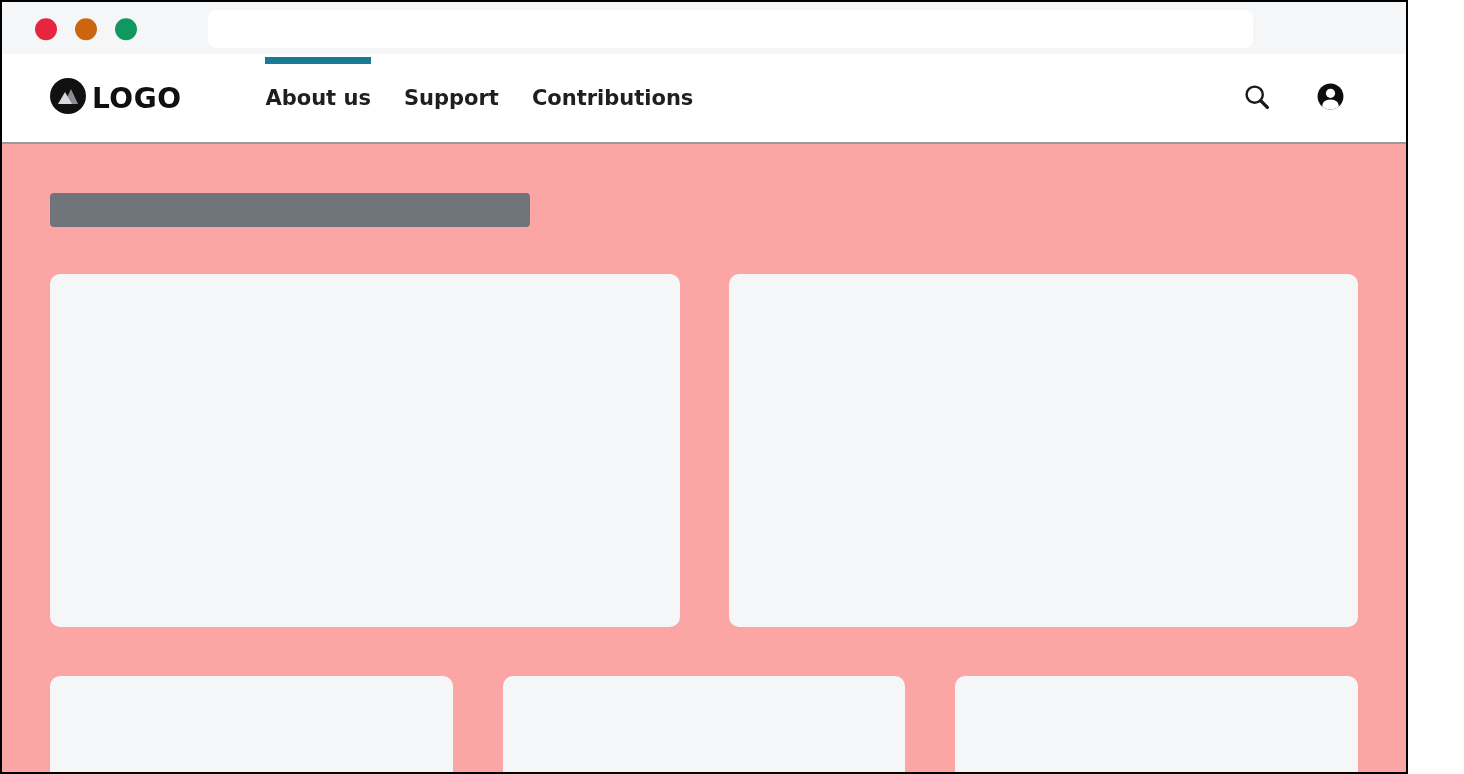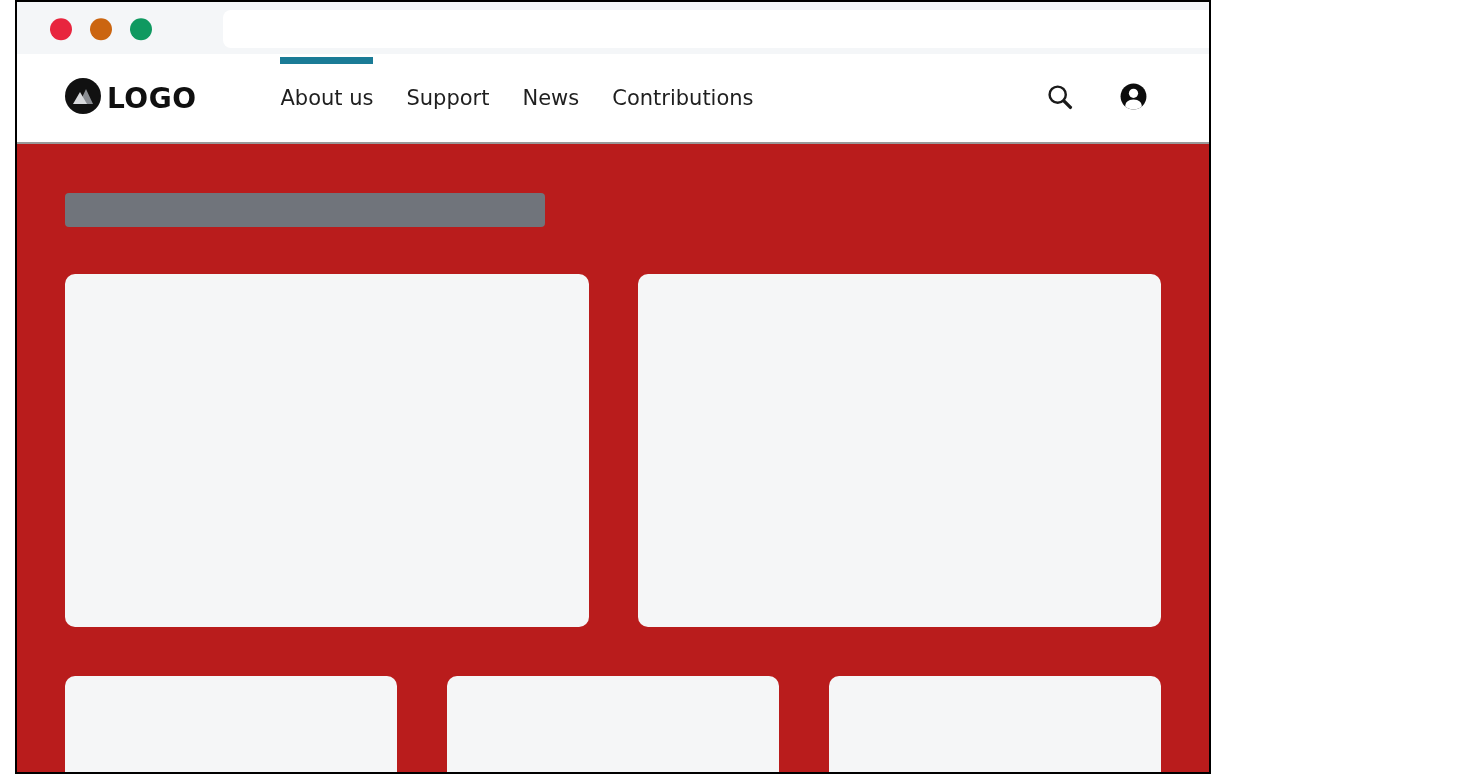--- a/index.html
+++ b/index.html
@@ -1,25 +1,24 @@
 <!DOCTYPE html>
 <html><head>
 <meta charset="utf-8">
 <style>
   * { margin: 0; padding: 0; box-sizing: border-box; }
   html, body { width: 1464px; height: 774px; overflow: hidden; }
   body { font-family: "DejaVu Sans", "Liberation Sans", sans-serif; background: #fff; }
 
   .window {
-    width: 1196px; height: 774px;
+    width: 1408px; height: 774px;
     border: 2px solid #000;
-    background: #b91c1c;
+    background: #fca5a5;
     overflow: hidden;
     position: relative;
-    margin-left: 15px;
   }
 
   
   .chrome {
     height: 52px;
     background: #f4f6f8;
     position: relative;
   }
   .lights {
     position: absolute; left: 33px; top: 50%;
@@ -55,21 +54,21 @@
     font-size: 28px; font-weight: 800; color: #101010; letter-spacing: 0.5px;
   }
   .main-nav { margin-left: 84px; height: 100%; }
   .main-nav ul {
     list-style: none; display: flex; gap: 33px; height: 100%;
   }
   .nav-item {
     position: relative;
     display: flex; align-items: center;
     height: 100%;
-    font-size: 21px; font-weight: 400; color: #1f1f1f;
+    font-size: 21px; font-weight: 700; color: #1f1f1f;
     cursor: pointer; white-space: nowrap;
   }
   .nav-item.active::before {
     content: "";
     position: absolute; left: 0; right: 0; top: 3px; height: 7px;
     background: #1a7b96;
   }
   .header-actions {
     margin-left: auto; margin-right: 62px;
     display: flex; align-items: center; gap: 46px;
@@ -119,21 +118,20 @@
           <polygon points="8,26 15,14 22,26" fill="#d8dadd"></polygon>
         </svg>
       </span>
       <span class="logo-text">LOGO</span>
     </a>
 
     <nav class="main-nav">
       <ul>
         <li class="nav-item active">About us</li>
         <li class="nav-item">Support</li>
-        <li class="nav-item">News</li>
         <li class="nav-item">Contributions</li>
       </ul>
     </nav>
 
     <div class="header-actions">
       <button class="icon-btn">
         <span>
           <svg width="29" height="29" viewBox="0 0 24 24" fill="none" stroke="#1a1a1a" stroke-width="2" aria-hidden="true">
             <circle cx="10.5" cy="10.5" r="6.7"></circle>
             <line x1="15.6" y1="15.6" x2="21" y2="21" stroke-width="2.8" stroke-linecap="round"></line>

